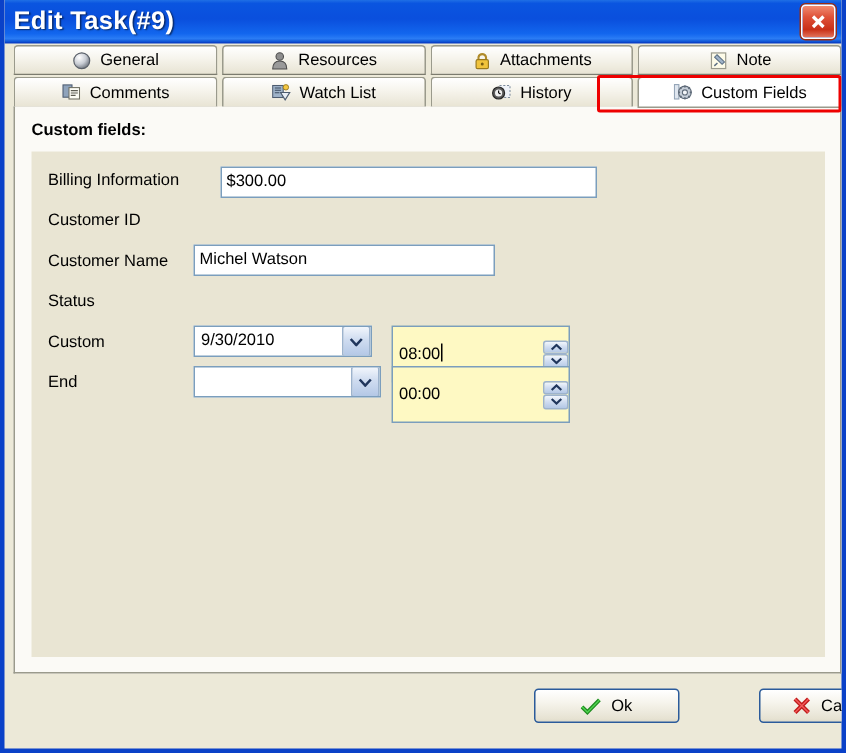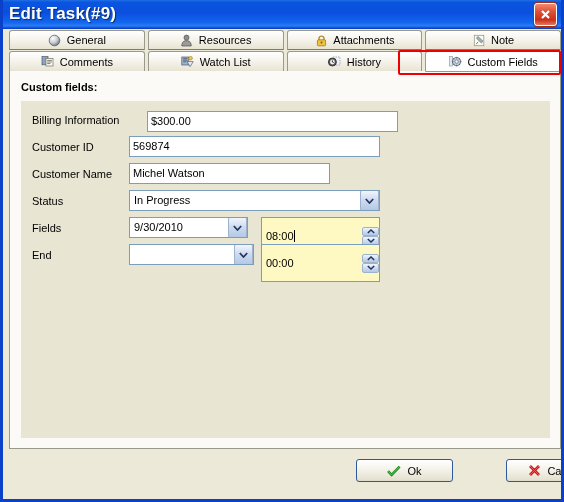--- a/index.html
+++ b/index.html
@@ -433,41 +433,32 @@
       <div id="fieldpanel">
 
         <div class="field-row" style="top:8px;">
           <span class="field-label">Billing Information</span>
         </div>
         <div class="textbox" style="left:108px; top:10px; width:251px;margin-left:18px;">$300.00</div>
 
         <div class="field-row" style="top:35px;">
           <span class="field-label">Customer ID</span>
         </div>
-        <div class="textbox" style="left:108px; top:35px; width:251px;">569874</div>
 
         <div class="field-row" style="top:62px;">
           <span class="field-label">Customer Name</span>
         </div>
         <div class="textbox" style="left:108px; top:62px; width:201px;">Michel Watson</div>
 
         <div class="field-row" style="top:89px;">
           <span class="field-label">Status</span>
         </div>
-        <div class="combo" style="left:108px; top:89px; width:251px;">
-          <span class="val">In Progress</span>
-          <span class="arrowbtn">
-            <svg width="9" height="6" viewBox="0 0 9 6">
-                <path d="M0.8 1 L4.5 5 L8.2 1" fill="none" stroke="#20365c" stroke-width="1.7"></path>
-              </svg>
-          </span>
-        </div>
 
         <div class="field-row" style="top:116px;">
-          <span class="field-label">Fields</span>
+          <span class="field-label">Custom</span>
         </div>
         <div class="combo" style="left:108px; top:116px; width:119px;">
           <span class="val">9/30/2010</span>
           <span class="arrowbtn">
             <svg width="9" height="6" viewBox="0 0 9 6">
                 <path d="M0.8 1 L4.5 5 L8.2 1" fill="none" stroke="#20365c" stroke-width="1.7"></path>
               </svg>
           </span>
         </div>
         <div class="spin" style="left:240px; top:116px; width:119px;">

